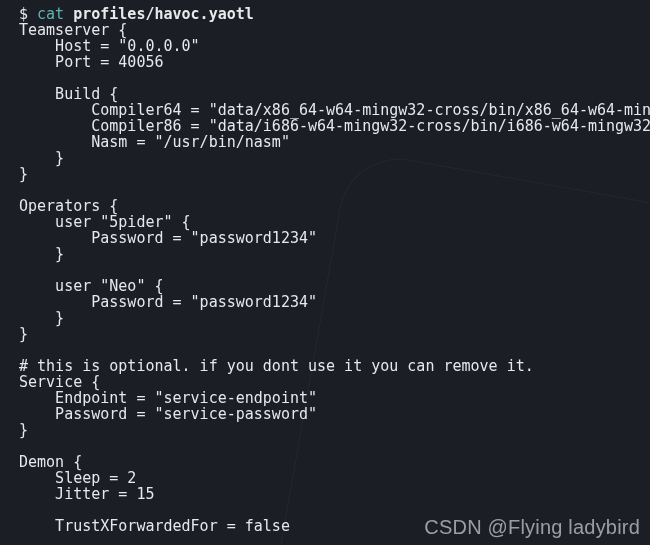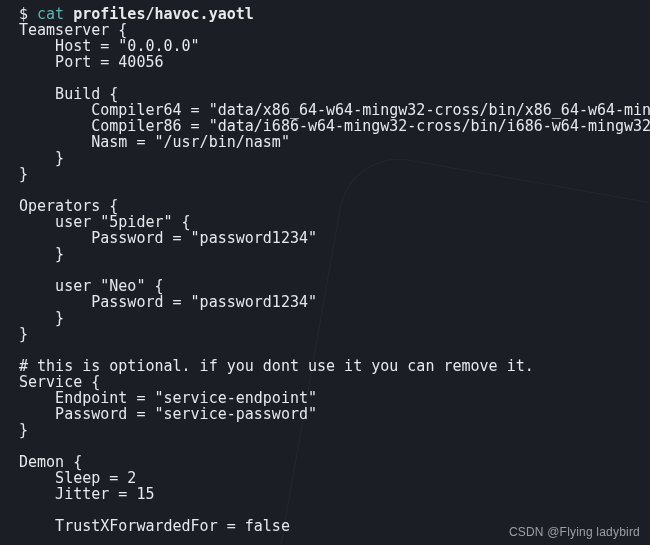--- a/index.html
+++ b/index.html
@@ -29,21 +29,21 @@
   .arg {
     color: #e8e9eb;
     font-weight: bold;
   }
   .watermark {
     position: absolute;
     bottom: 6px;
     right: 10px;
     color: #c5c8cc;
     font-family: Arial, sans-serif;
-    font-size: 12px;
+    font-size: 20px;
     opacity: 0.75;
     pointer-events: none;
     letter-spacing: 0.2px;
   }
   .bgshape {
     position: absolute;
     right: -200px;
     bottom: -200px;
     width: 550px;
     height: 550px;

